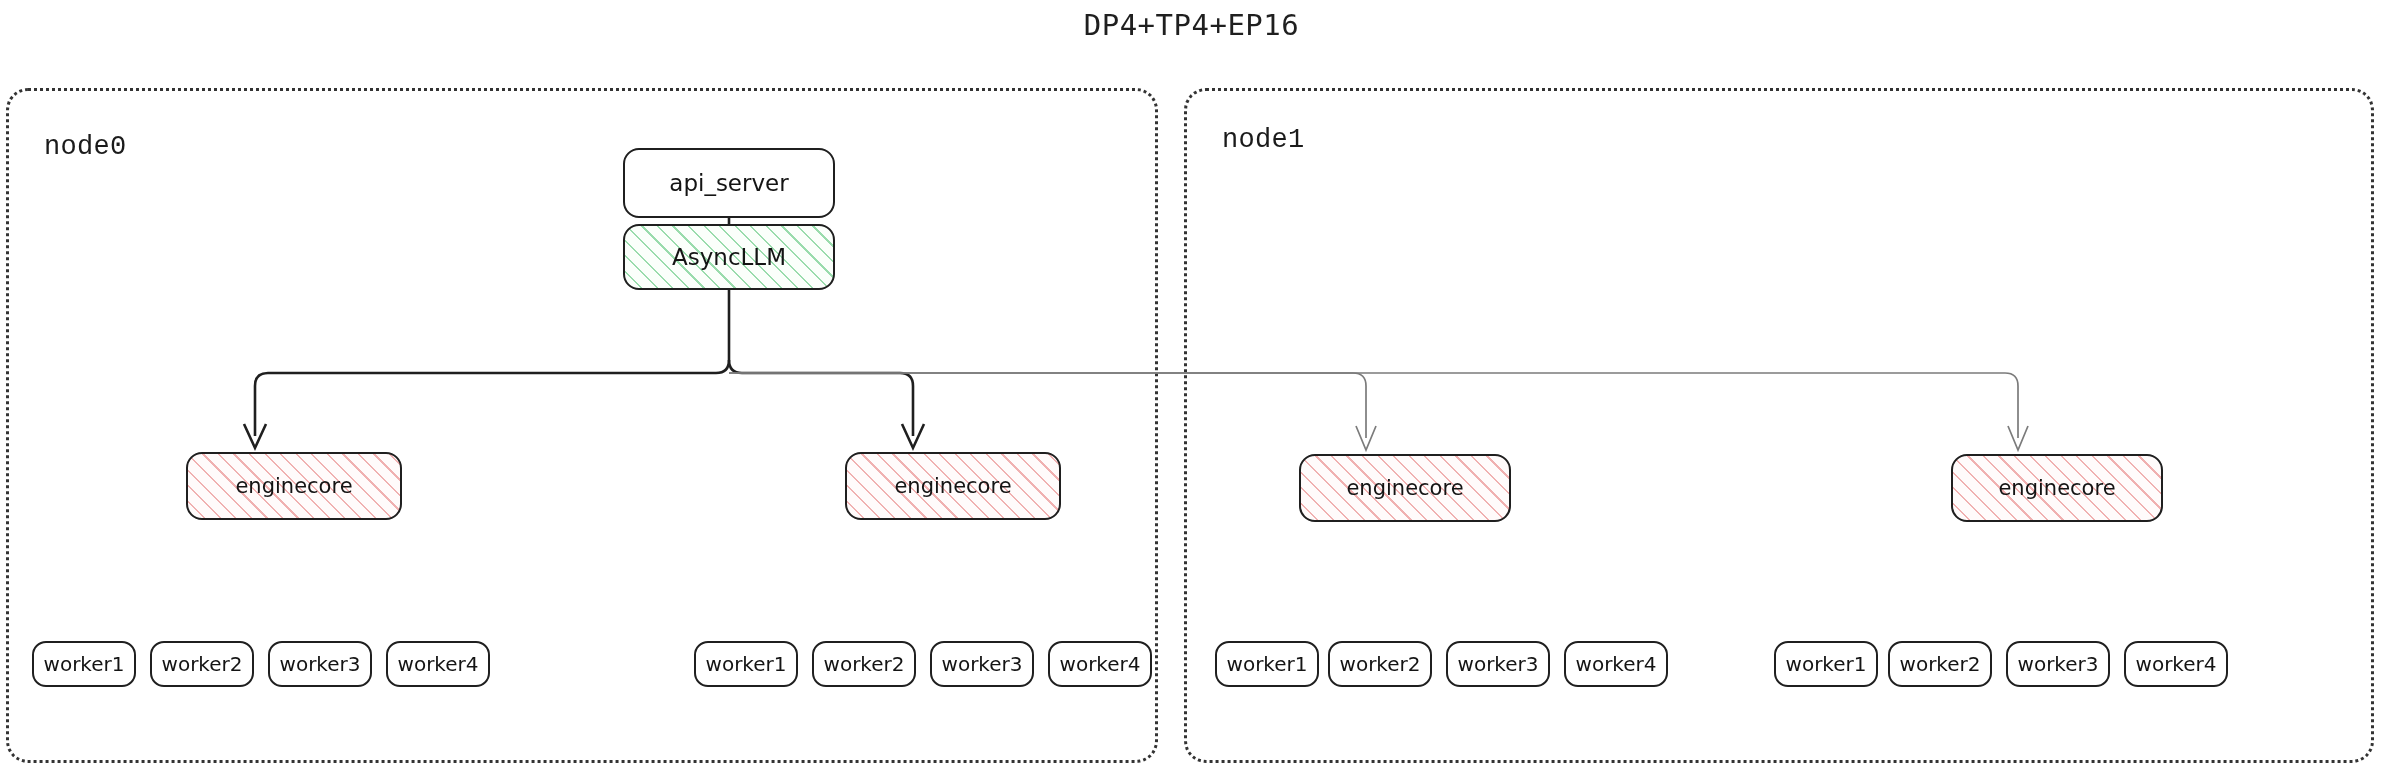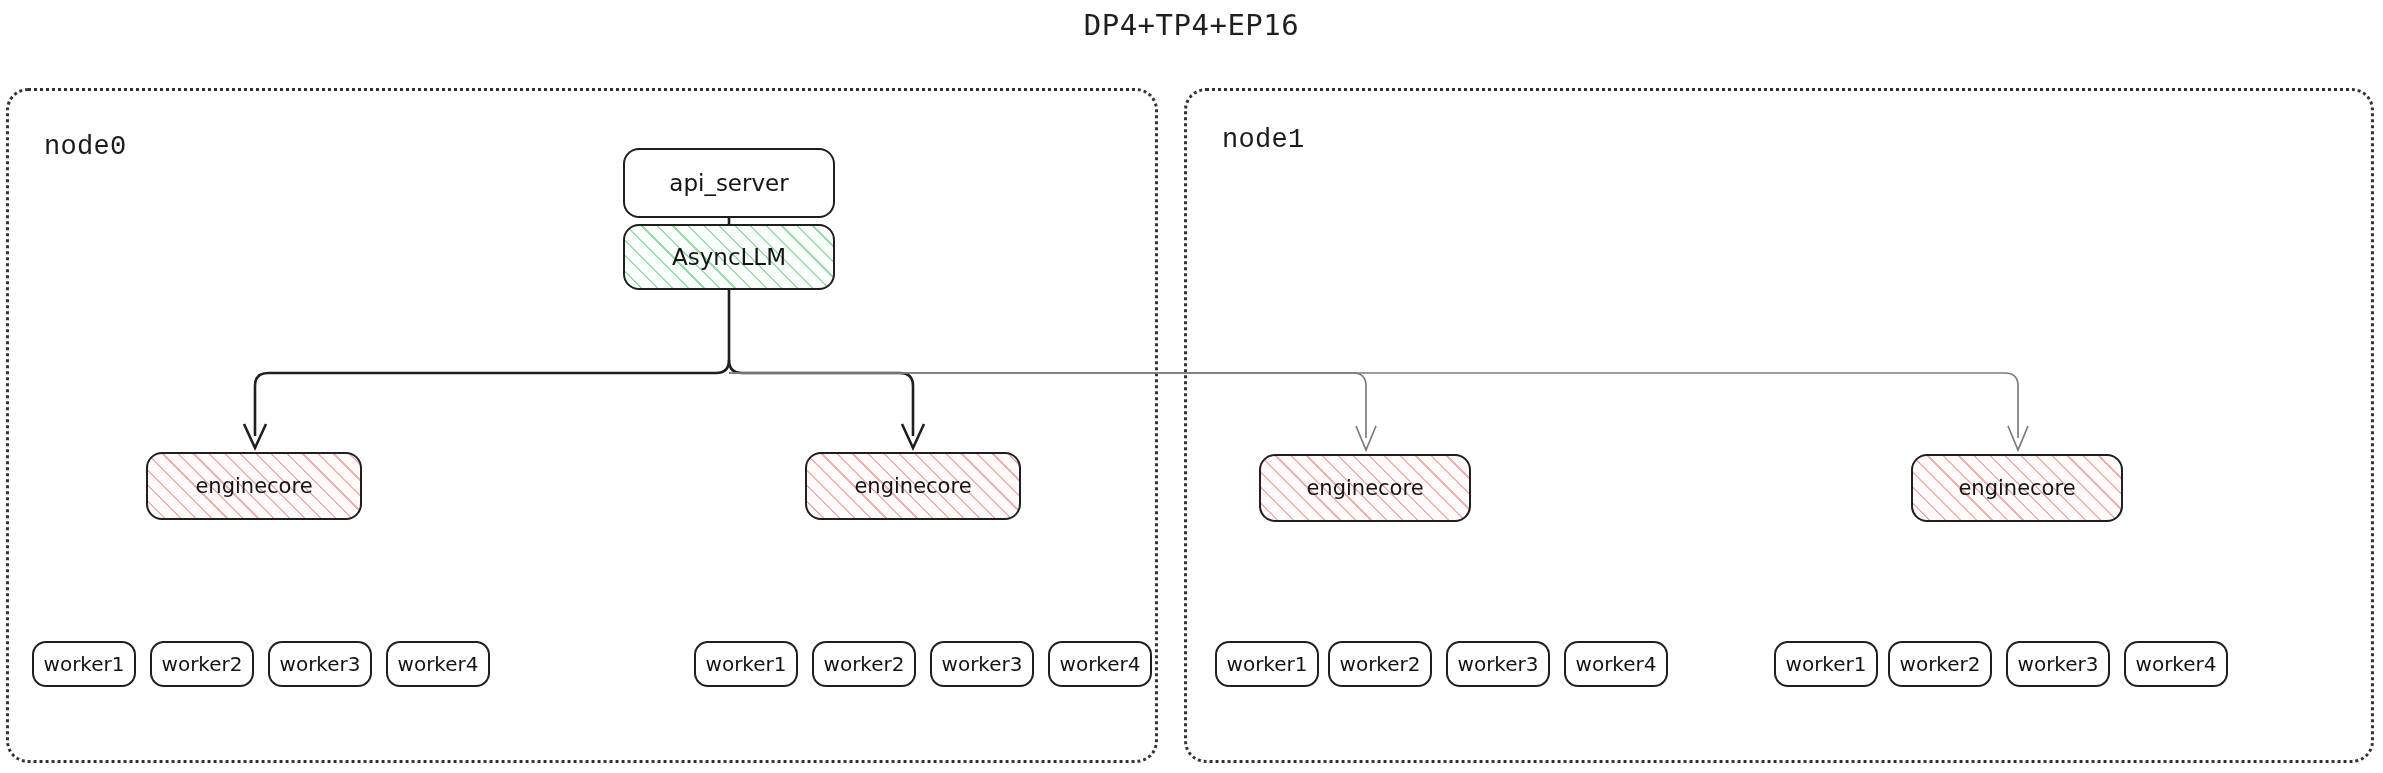--- a/index.html
+++ b/index.html
@@ -92,20 +92,21 @@
     border-radius: 16px;
     font-size: 21px;
     background-color: #fffbfb;
     background-image: repeating-linear-gradient(
       45deg,
       rgba(224, 96, 96, 0.48) 0px,
       rgba(224, 96, 96, 0.48) 1.6px,
       rgba(255, 255, 255, 0) 1.6px,
       rgba(255, 255, 255, 0) 11px
     );
+    margin-left: 40px;
   }
   
   .node-worker {
     font-size: 20px;
     border-width: 2.5px;
     border-radius: 14px;
   }
 
   
   #edge-layer {

